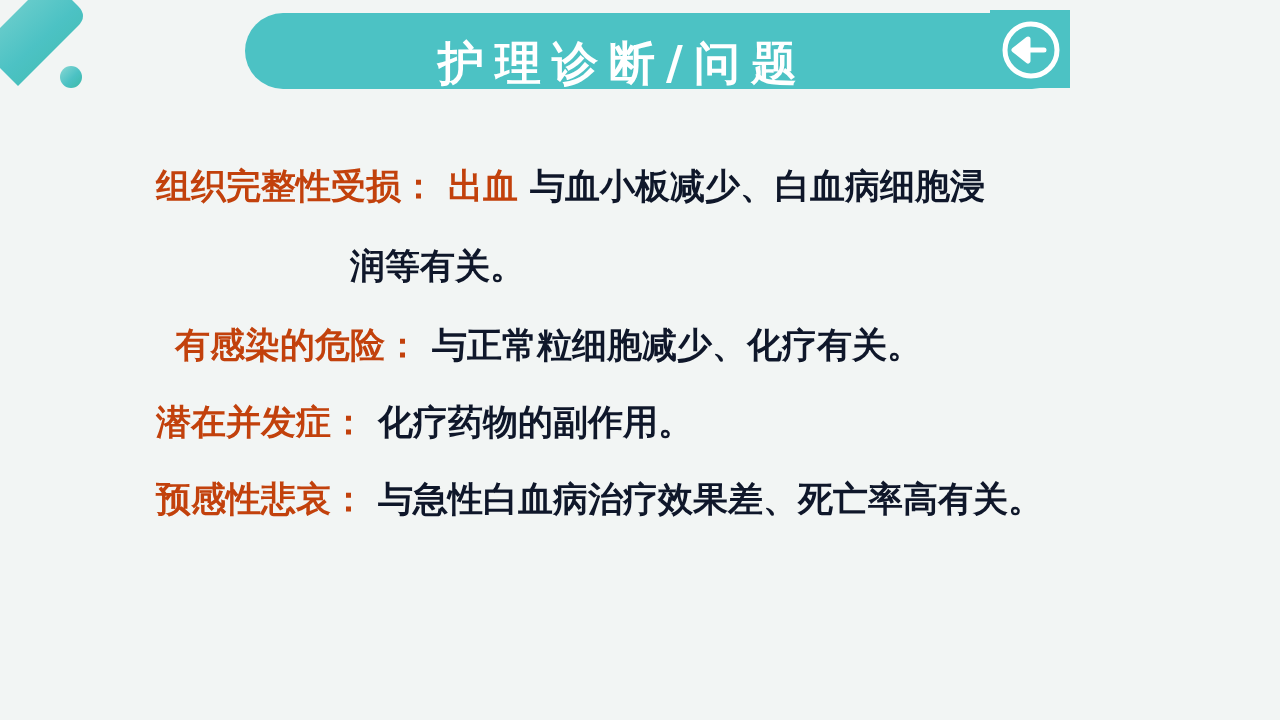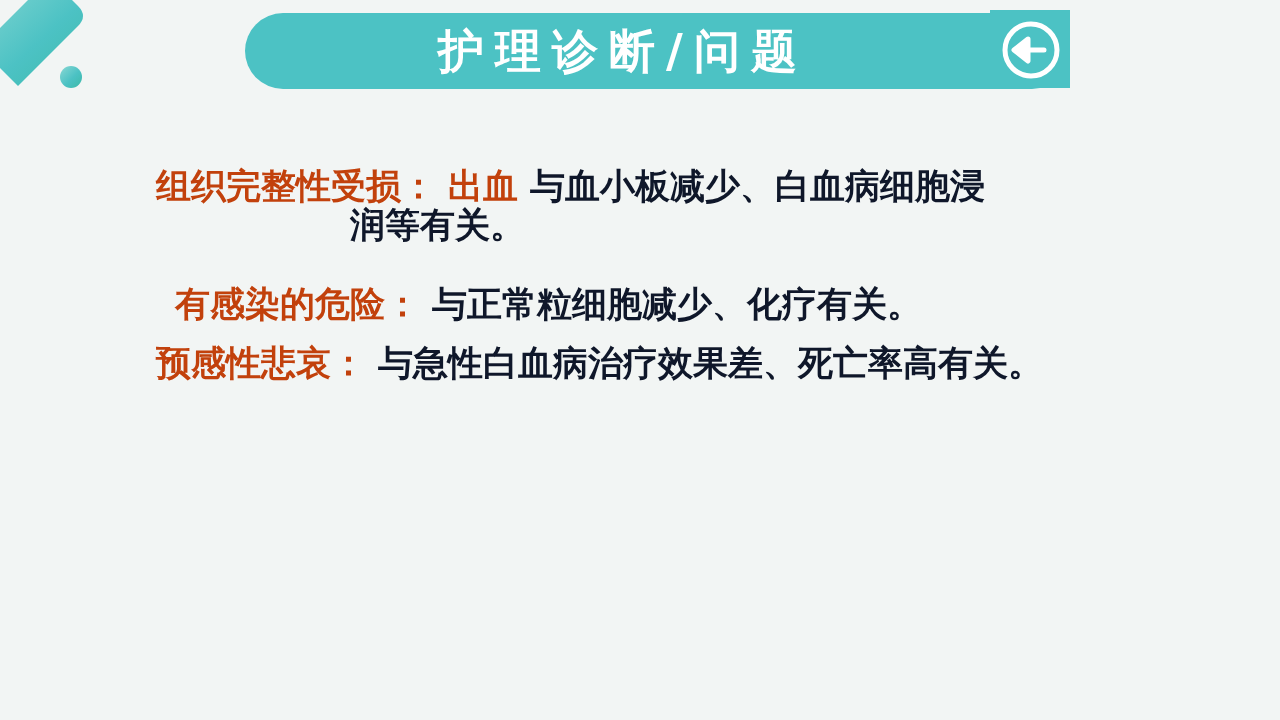--- a/index.html
+++ b/index.html
@@ -56,21 +56,21 @@
     position: absolute;
     left: 745px;
     top: -3px;
     width: 80px;
     height: 78px;
     background: #4cc2c4;
   }
   .header-title {
     position: absolute;
     left: 0;
-    top: 0;
+    top: 12px;
     width: 745px;
     height: 76px;
     display: flex;
     align-items: center;
     justify-content: center;
     color: #ffffff;
     font-size: 46px;
     font-weight: bold;
     letter-spacing: 11px;
     text-indent: 11px;
@@ -100,24 +100,24 @@
   .line {
     font-family: "DejaVu Serif", "Liberation Serif", serif;
     font-size: 35px;
     font-weight: bold;
     color: #111111;
     line-height: 1;
     white-space: nowrap;
     margin: 0;
   }
   .line.l1 { margin-top: 0; }
-  .line.l2 { padding-left: 194px; }
+  .line.l2 { margin-top: 41px; padding-left: 194px; }
   .line.l3 { margin-top: 40px; margin-left: 19px; }
   .line.l4 { margin-top: 38px; }
-  .line.l5 { margin-top: 20px; }
+  .line.l5 { margin-top: 38px; }
 
   .red {
     color: #c2410c;
   }
   .black {
     color: #0f172a;
     font-family: Liberation Mono, monospace;
   }
   .sp {
     display: inline-block;
@@ -165,19 +165,22 @@
     </p>
 
     <p class="line l2">
       <span class="black">润等有关。</span>
     </p>
 
     <p class="line l3">
       <span class="red">有感染的危险：</span><span class="sp"></span><span class="black">与正常粒细胞减少、化疗有关。</span>
     </p>
 
+    <p class="line l4">
+      <span class="red">潜在并发症：</span><span class="sp"></span><span class="black">化疗药物的副作用。</span>
+    </p>
 
     <p class="line l5">
       <span class="red">预感性悲哀：</span><span class="sp"></span><span class="black">与急性白血病治疗效果差、死亡率高有关。</span>
     </p>
 
   </div>
 </div>
 
 </body></html>

